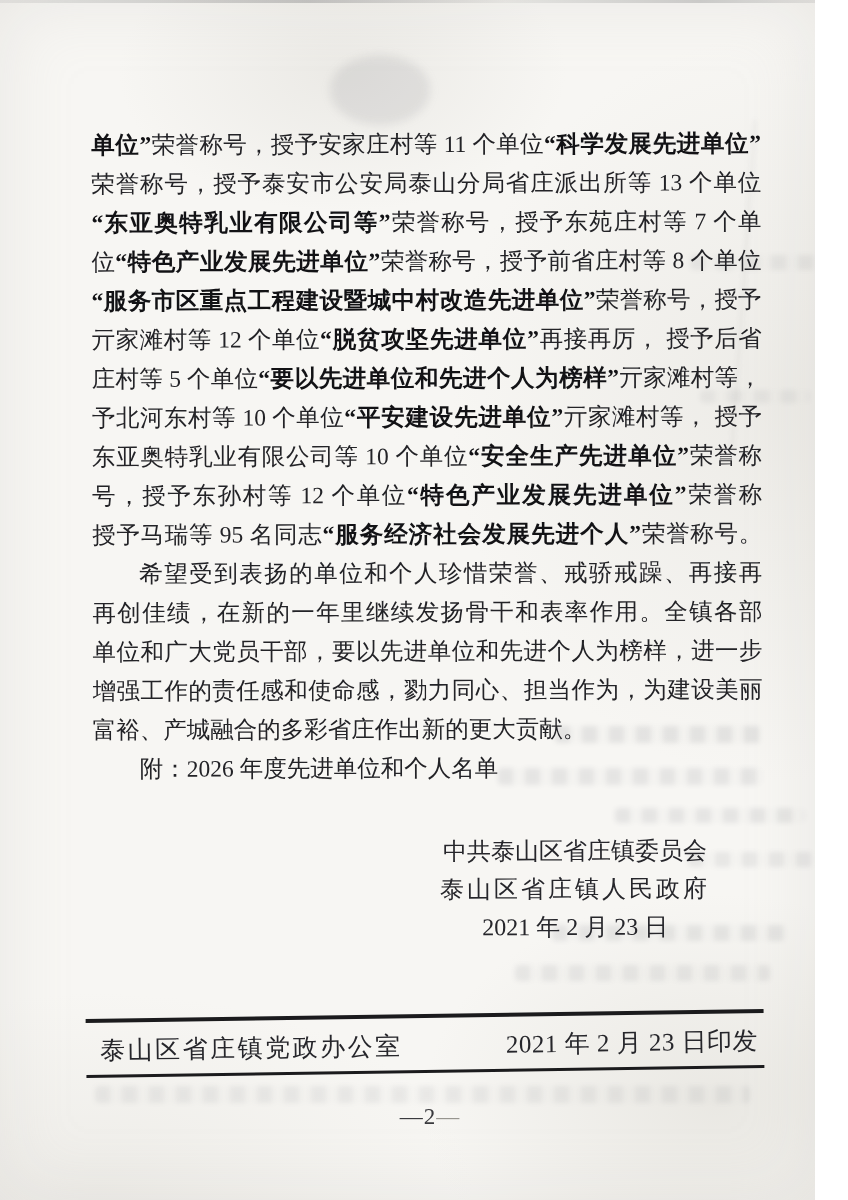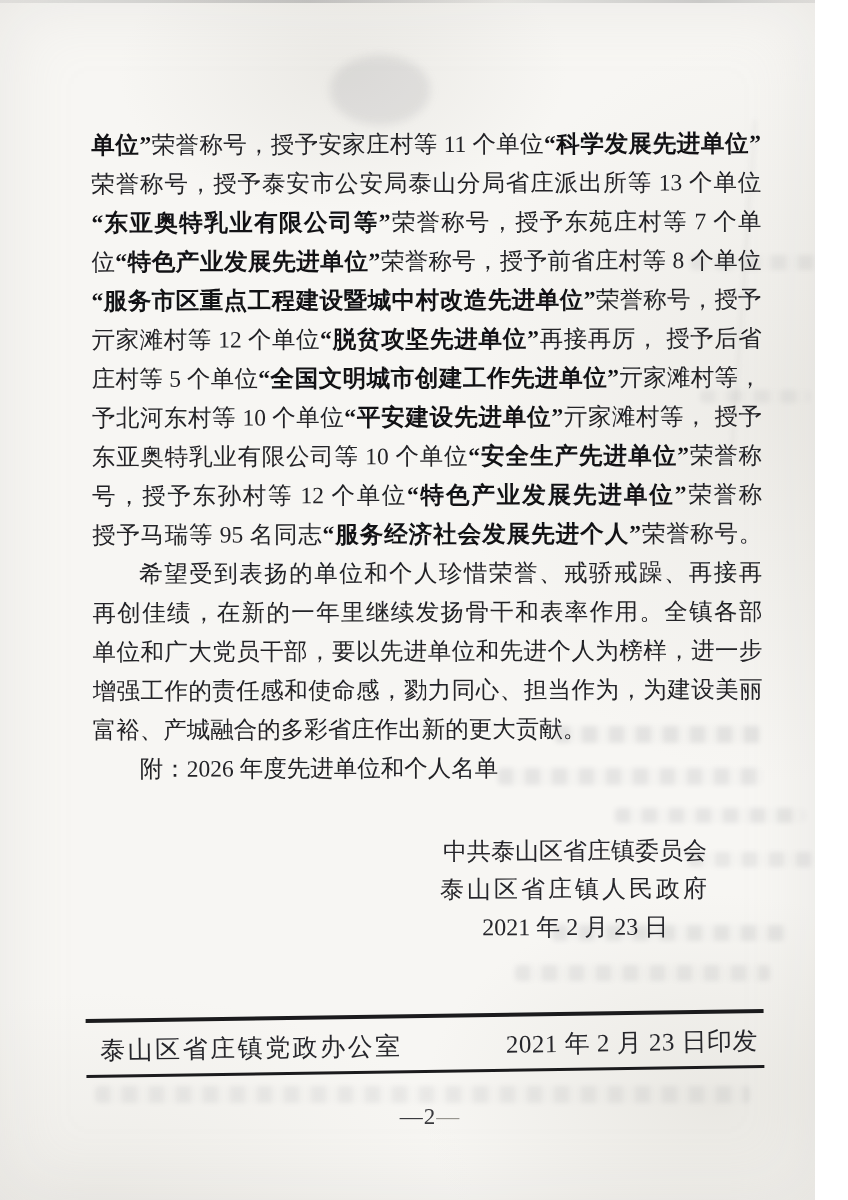--- a/index.html
+++ b/index.html
@@ -157,21 +157,21 @@
   <div class="ghost" style="left:95px; top:1086px; width:655px; height:17px; opacity:.35;"></div>
   <div class="blob" style="left:330px; top:55px; width:100px; height:70px;"></div>
 
   <div class="doc-body">
       <div class="line"><span class="bold">单位”</span><span>荣誉称号，授予安家庄村等 11 个单位</span><span class="bold">“科学发展先进单位”</span></div>
       <div class="line"><span>荣誉称号，授予泰安市公安局泰山分局省庄派出所等 13 个单位</span></div>
       <div class="line"><span class="bold">“东亚奥特乳业有限公司等”</span><span>荣誉称号，授予东苑庄村等 7 个单</span></div>
       <div class="line"><span>位</span><span class="bold">“特色产业发展先进单位”</span><span>荣誉称号，授予前省庄村等 8 个单位</span></div>
       <div class="line"><span class="bold">“服务市区重点工程建设暨城中村改造先进单位”</span><span>荣誉称号，授予</span></div>
       <div class="line"><span>亓家滩村等 12 个单位</span><span class="bold">“脱贫攻坚先进单位”</span><span>再接再厉， 授予后省</span></div>
-      <div class="line"><span>庄村等 5 个单位</span><span class="bold">“全国文明城市创建工作先进单位”</span><span>亓家滩村等，授</span></div>
+      <div class="line"><span>庄村等 5 个单位</span><span class="bold">“要以先进单位和先进个人为榜样”</span><span>亓家滩村等，授</span></div>
       <div class="line"><span>予北河东村等 10 个单位</span><span class="bold">“平安建设先进单位”</span><span>亓家滩村等， 授予山</span></div>
       <div class="line"><span>东亚奥特乳业有限公司等 10 个单位</span><span class="bold">“安全生产先进单位”</span><span>荣誉称</span></div>
       <div class="line"><span>号，授予东孙村等 12 个单位</span><span class="bold">“特色产业发展先进单位”</span><span>荣誉称号，</span></div>
       <div class="line"><span>授予马瑞等 95 名同志</span><span class="bold">“服务经济社会发展先进个人”</span><span>荣誉称号。</span></div>
       <div class="line indent"><span>希望受到表扬的单位和个人珍惜荣誉、戒骄戒躁、再接再厉、</span></div>
       <div class="line"><span>再创佳绩，在新的一年里继续发扬骨干和表率作用。全镇各部门、</span></div>
       <div class="line"><span>单位和广大党员干部，要以先进单位和先进个人为榜样，进一步</span></div>
       <div class="line"><span>增强工作的责任感和使命感，勠力同心、担当作为，为建设美丽</span></div>
       <div class="line no-justify"><span>富裕、产城融合的多彩省庄作出新的更大贡献。</span></div>
       <div class="line indent no-justify"><span>附：2026 年度先进单位和个人名单</span></div>

